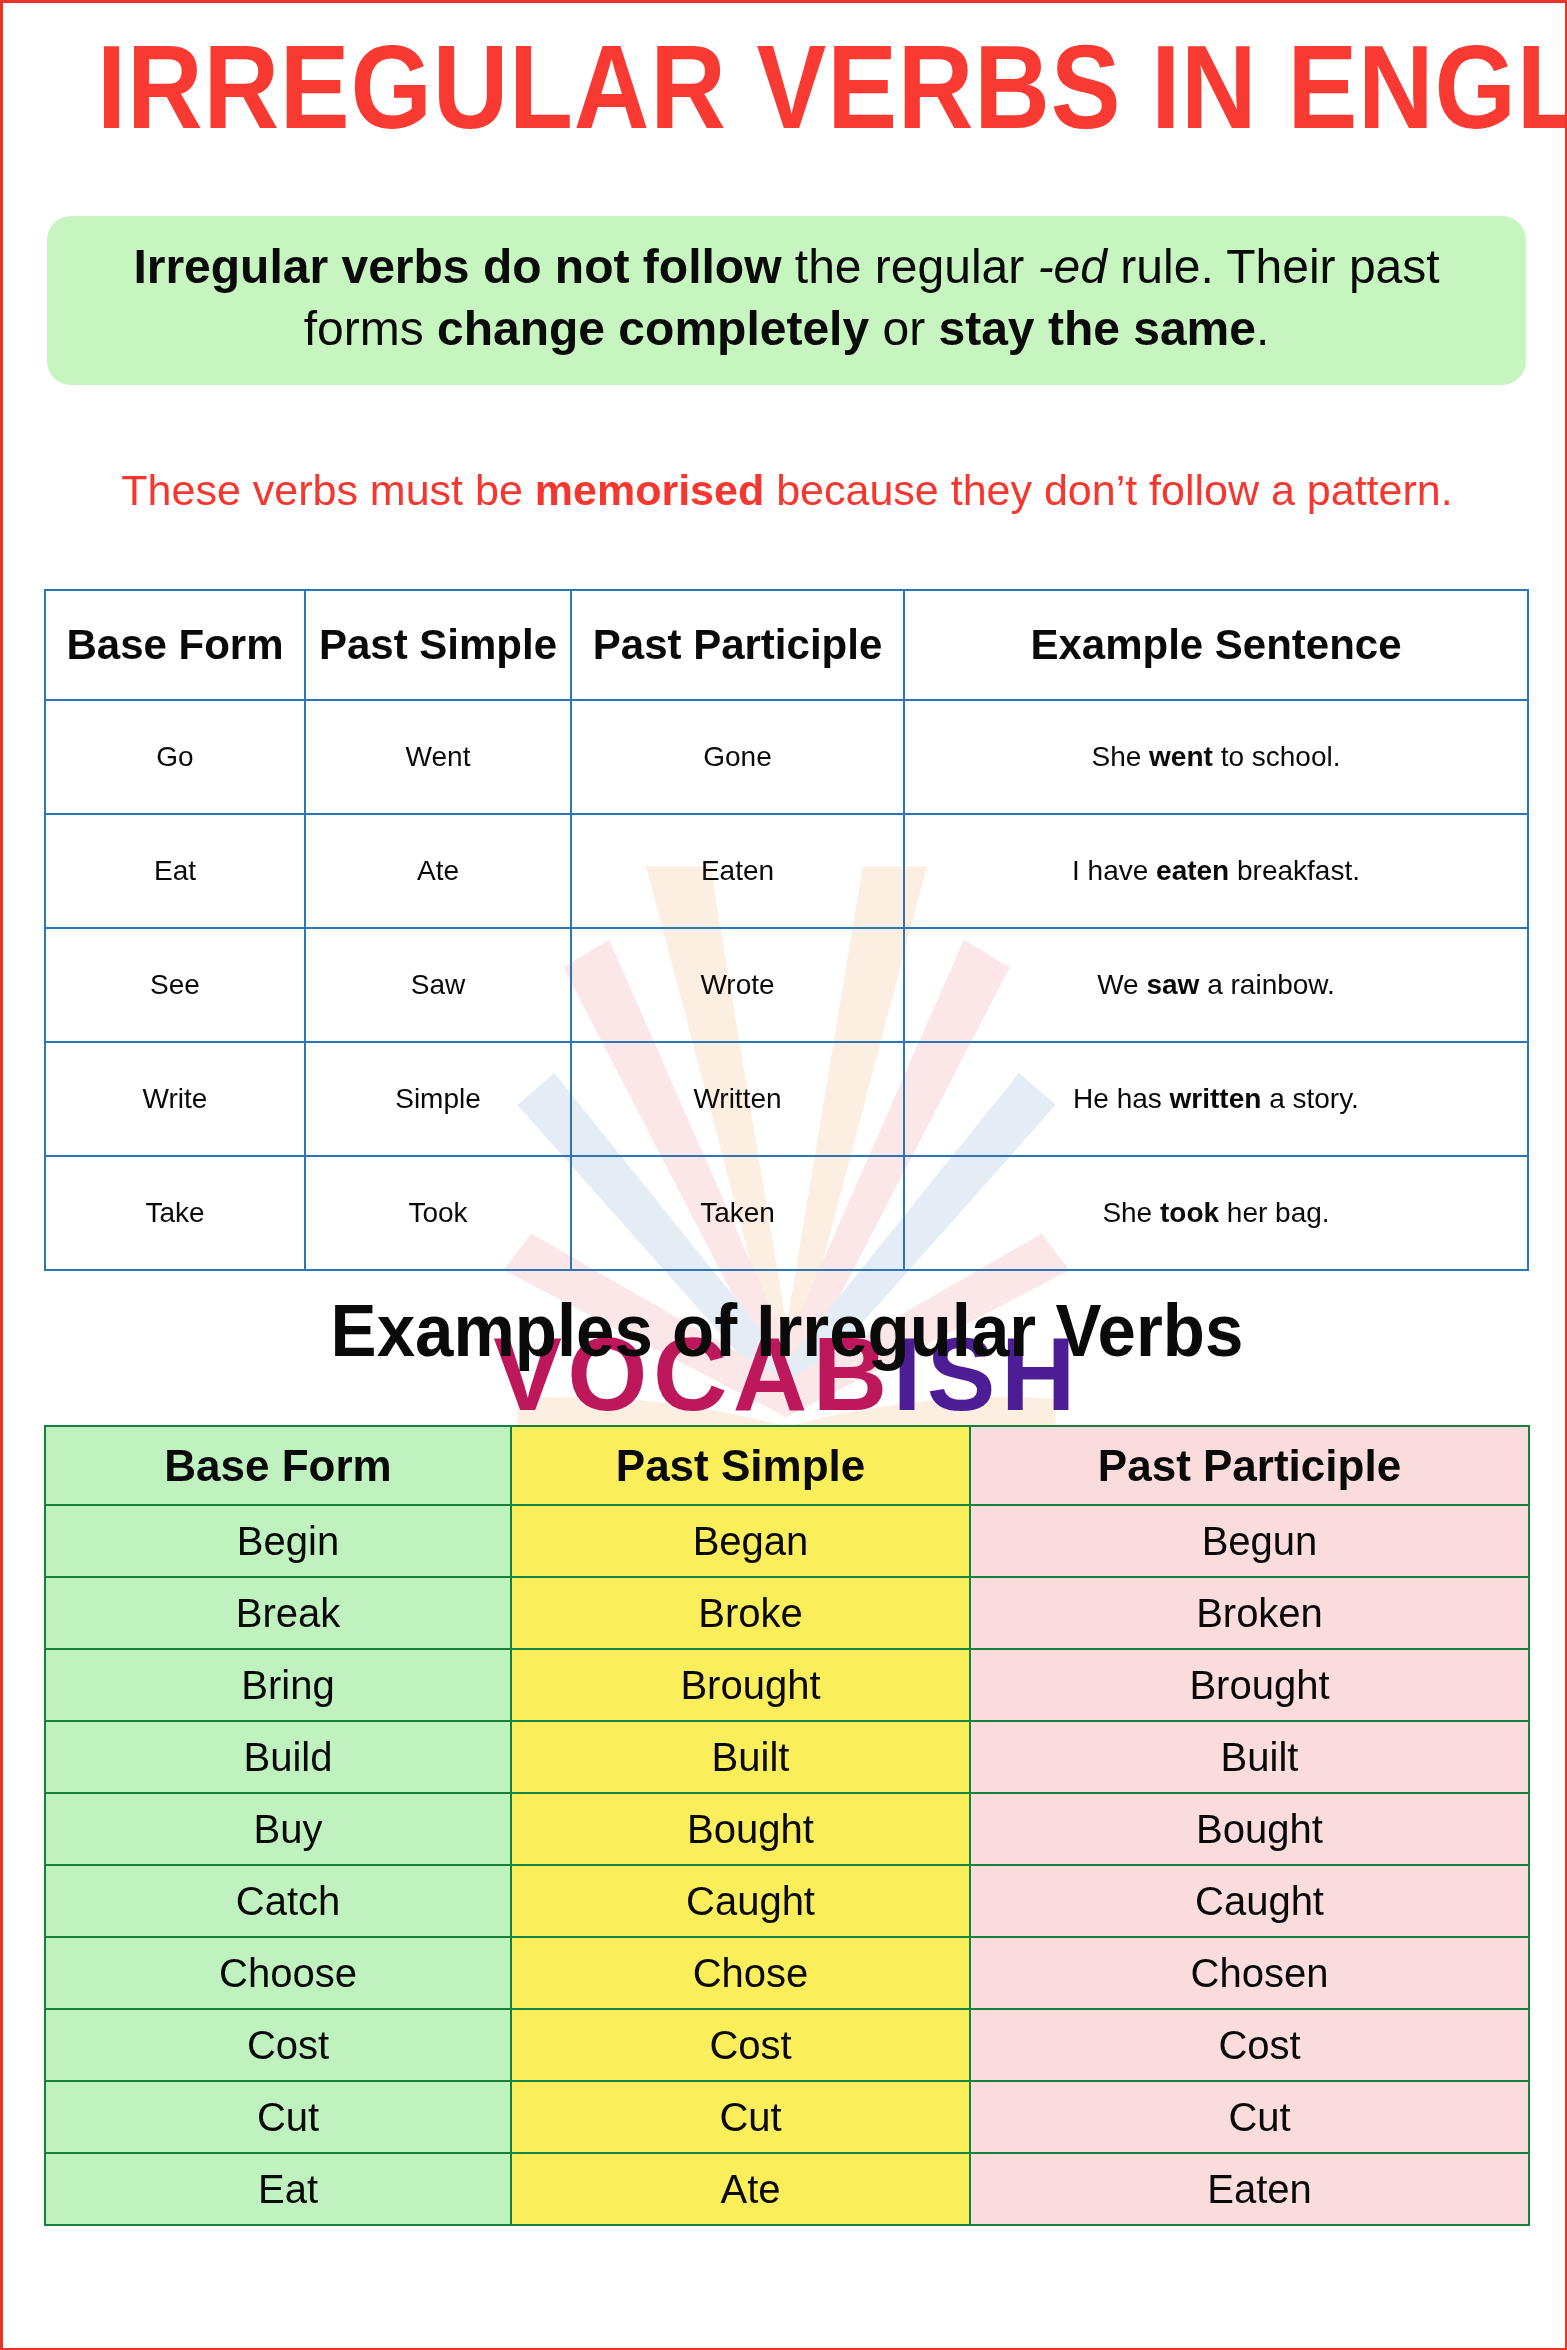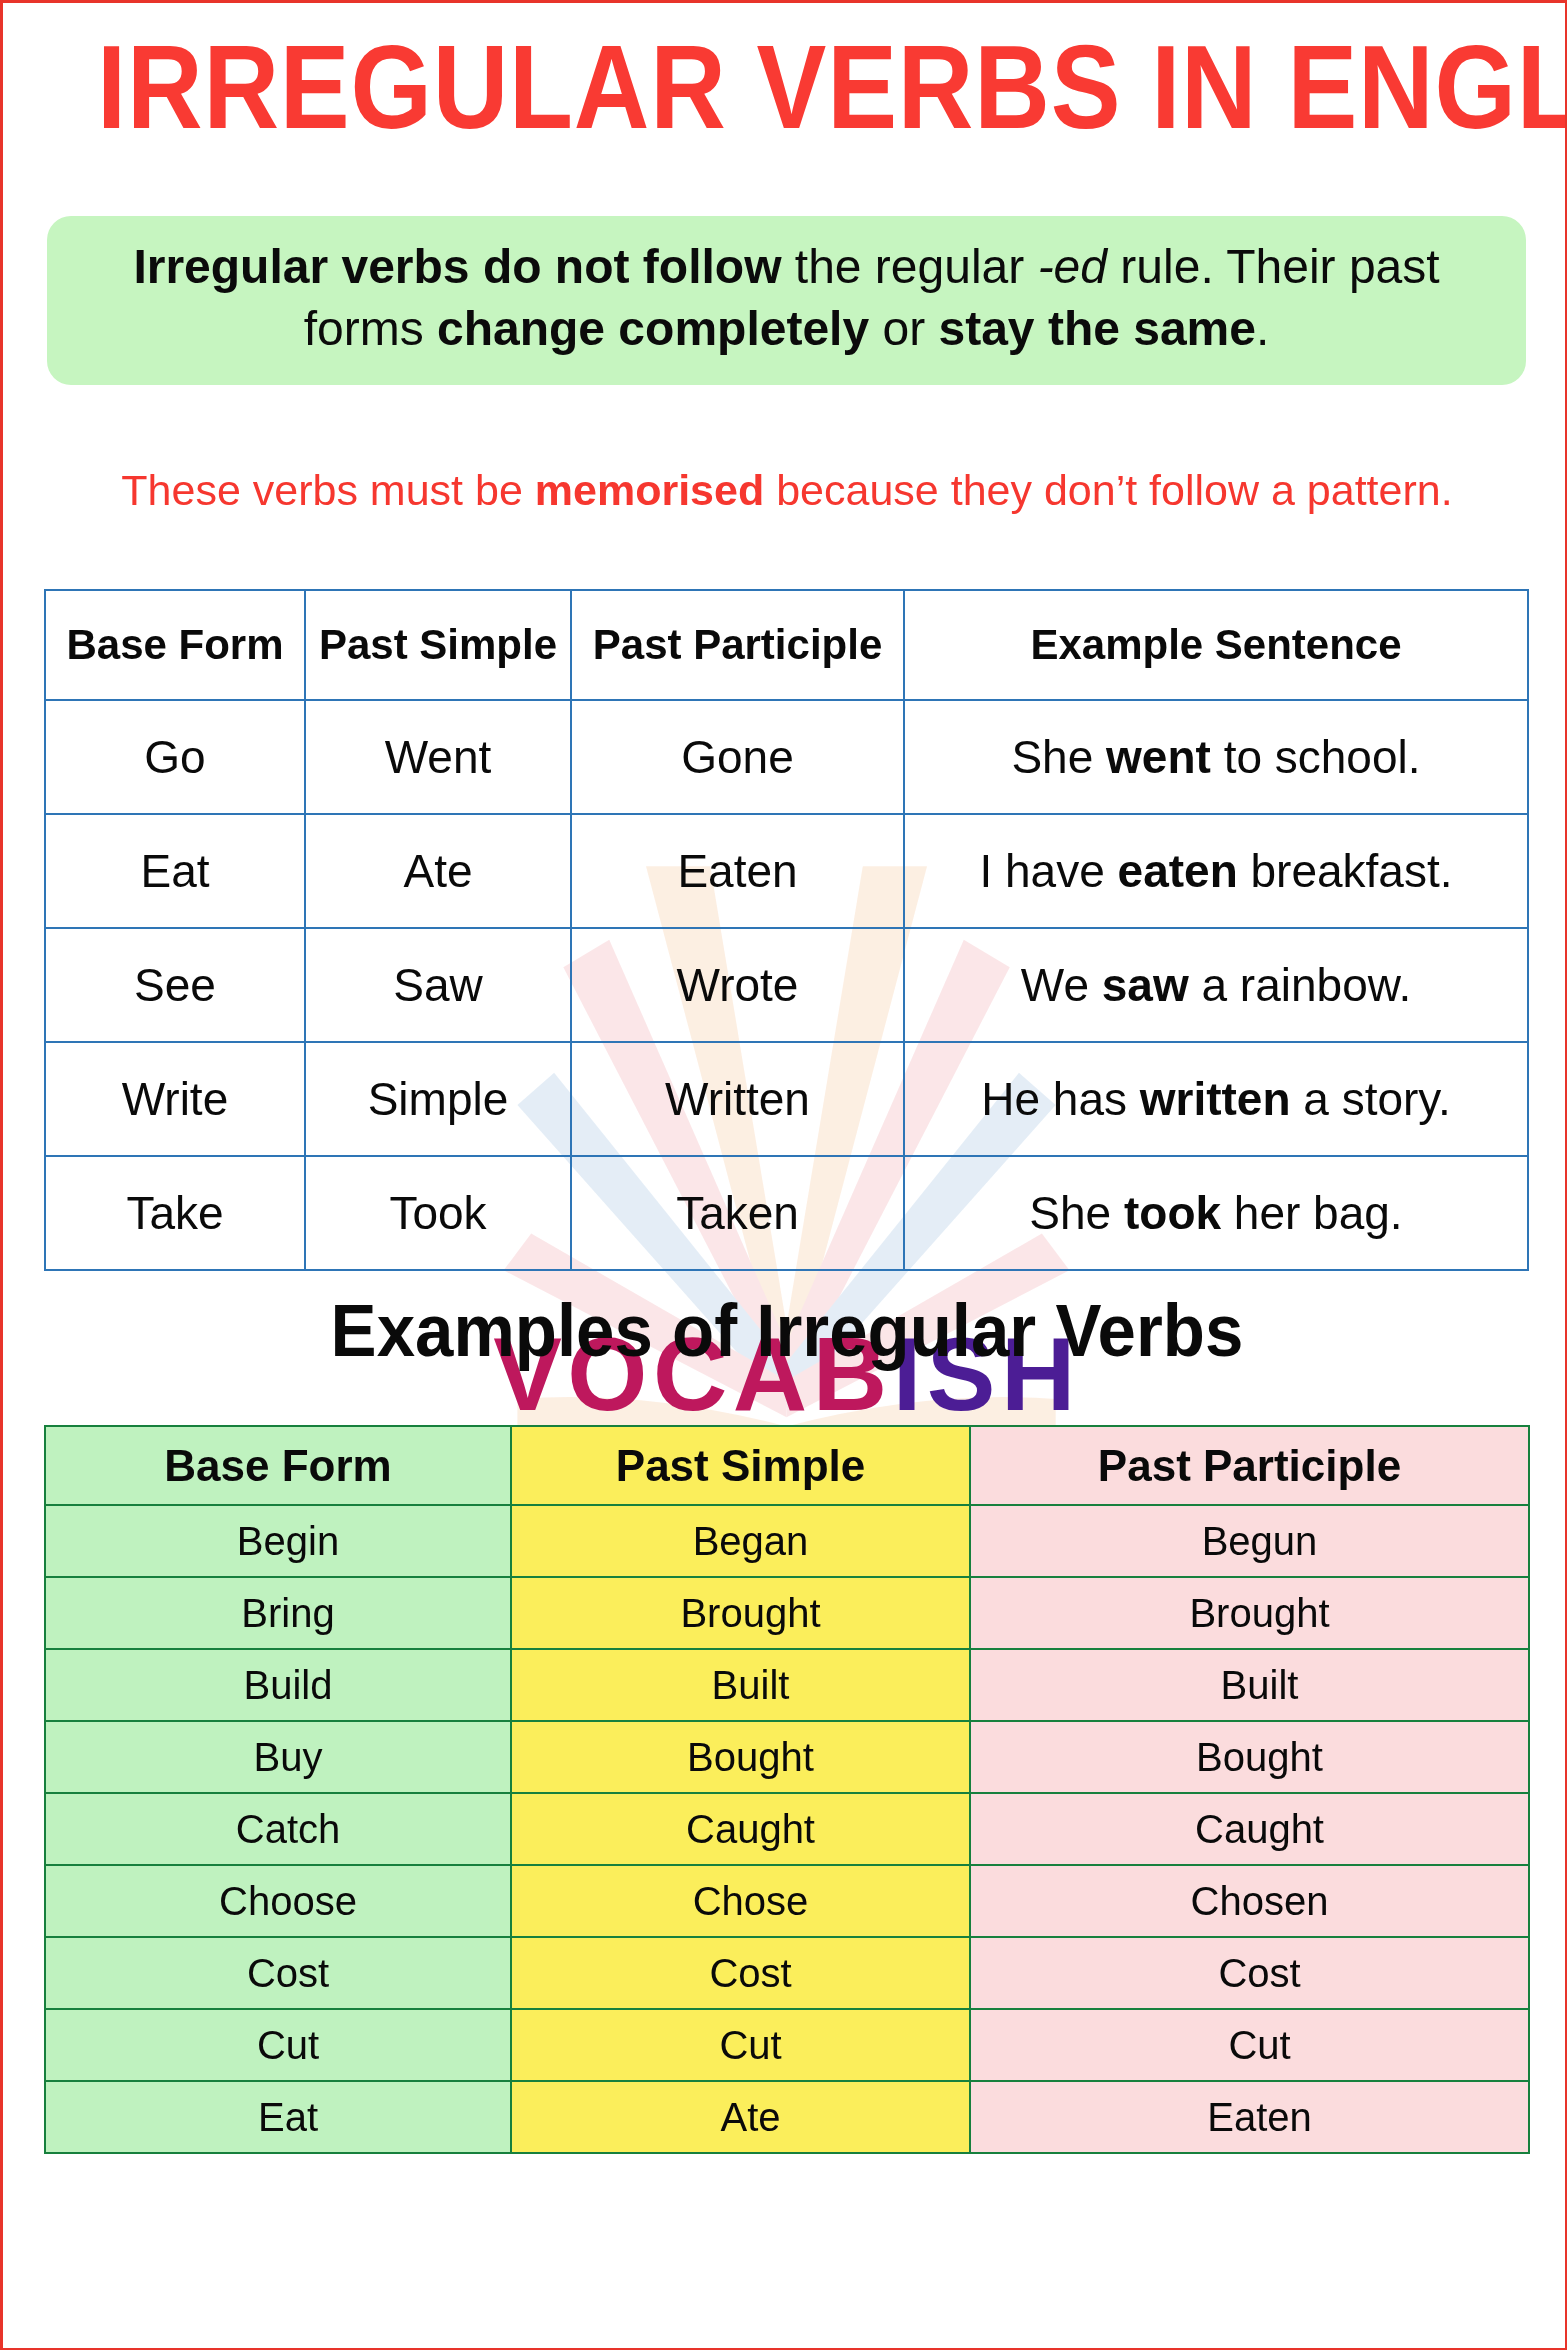--- a/index.html
+++ b/index.html
@@ -108,21 +108,21 @@
     background:transparent;
     padding:0;
   }
   .t1 th{
     height:108px;
     font-size:42px;
     font-weight:bold;
   }
   .t1 td{
     height:112px;
-    font-size:46px;
+    font-size:28px;
     font-weight:normal;
     margin-top:15px;
   }
   .t1 td b{font-weight:bold;}
   .t1 .c1{width:260px;}
   .t1 .c2{width:266px;}
   .t1 .c3{width:333px;}
   .t1 .c4{width:624px;}
 
   
@@ -272,20 +272,25 @@
         <th class="bg-pink">Past Participle</th>
       </tr>
     </thead>
     <tbody>
       <tr>
         <td class="bg-green">Begin</td>
         <td class="bg-yellow">Began</td>
         <td class="bg-pink">Begun</td>
       </tr>
       <tr>
+        <td class="bg-green">Break</td>
+        <td class="bg-yellow">Broke</td>
+        <td class="bg-pink">Broken</td>
+      </tr>
+      <tr>
         <td class="bg-green">Bring</td>
         <td class="bg-yellow">Brought</td>
         <td class="bg-pink">Brought</td>
       </tr>
       <tr>
         <td class="bg-green">Build</td>
         <td class="bg-yellow">Built</td>
         <td class="bg-pink">Built</td>
       </tr>
       <tr>

